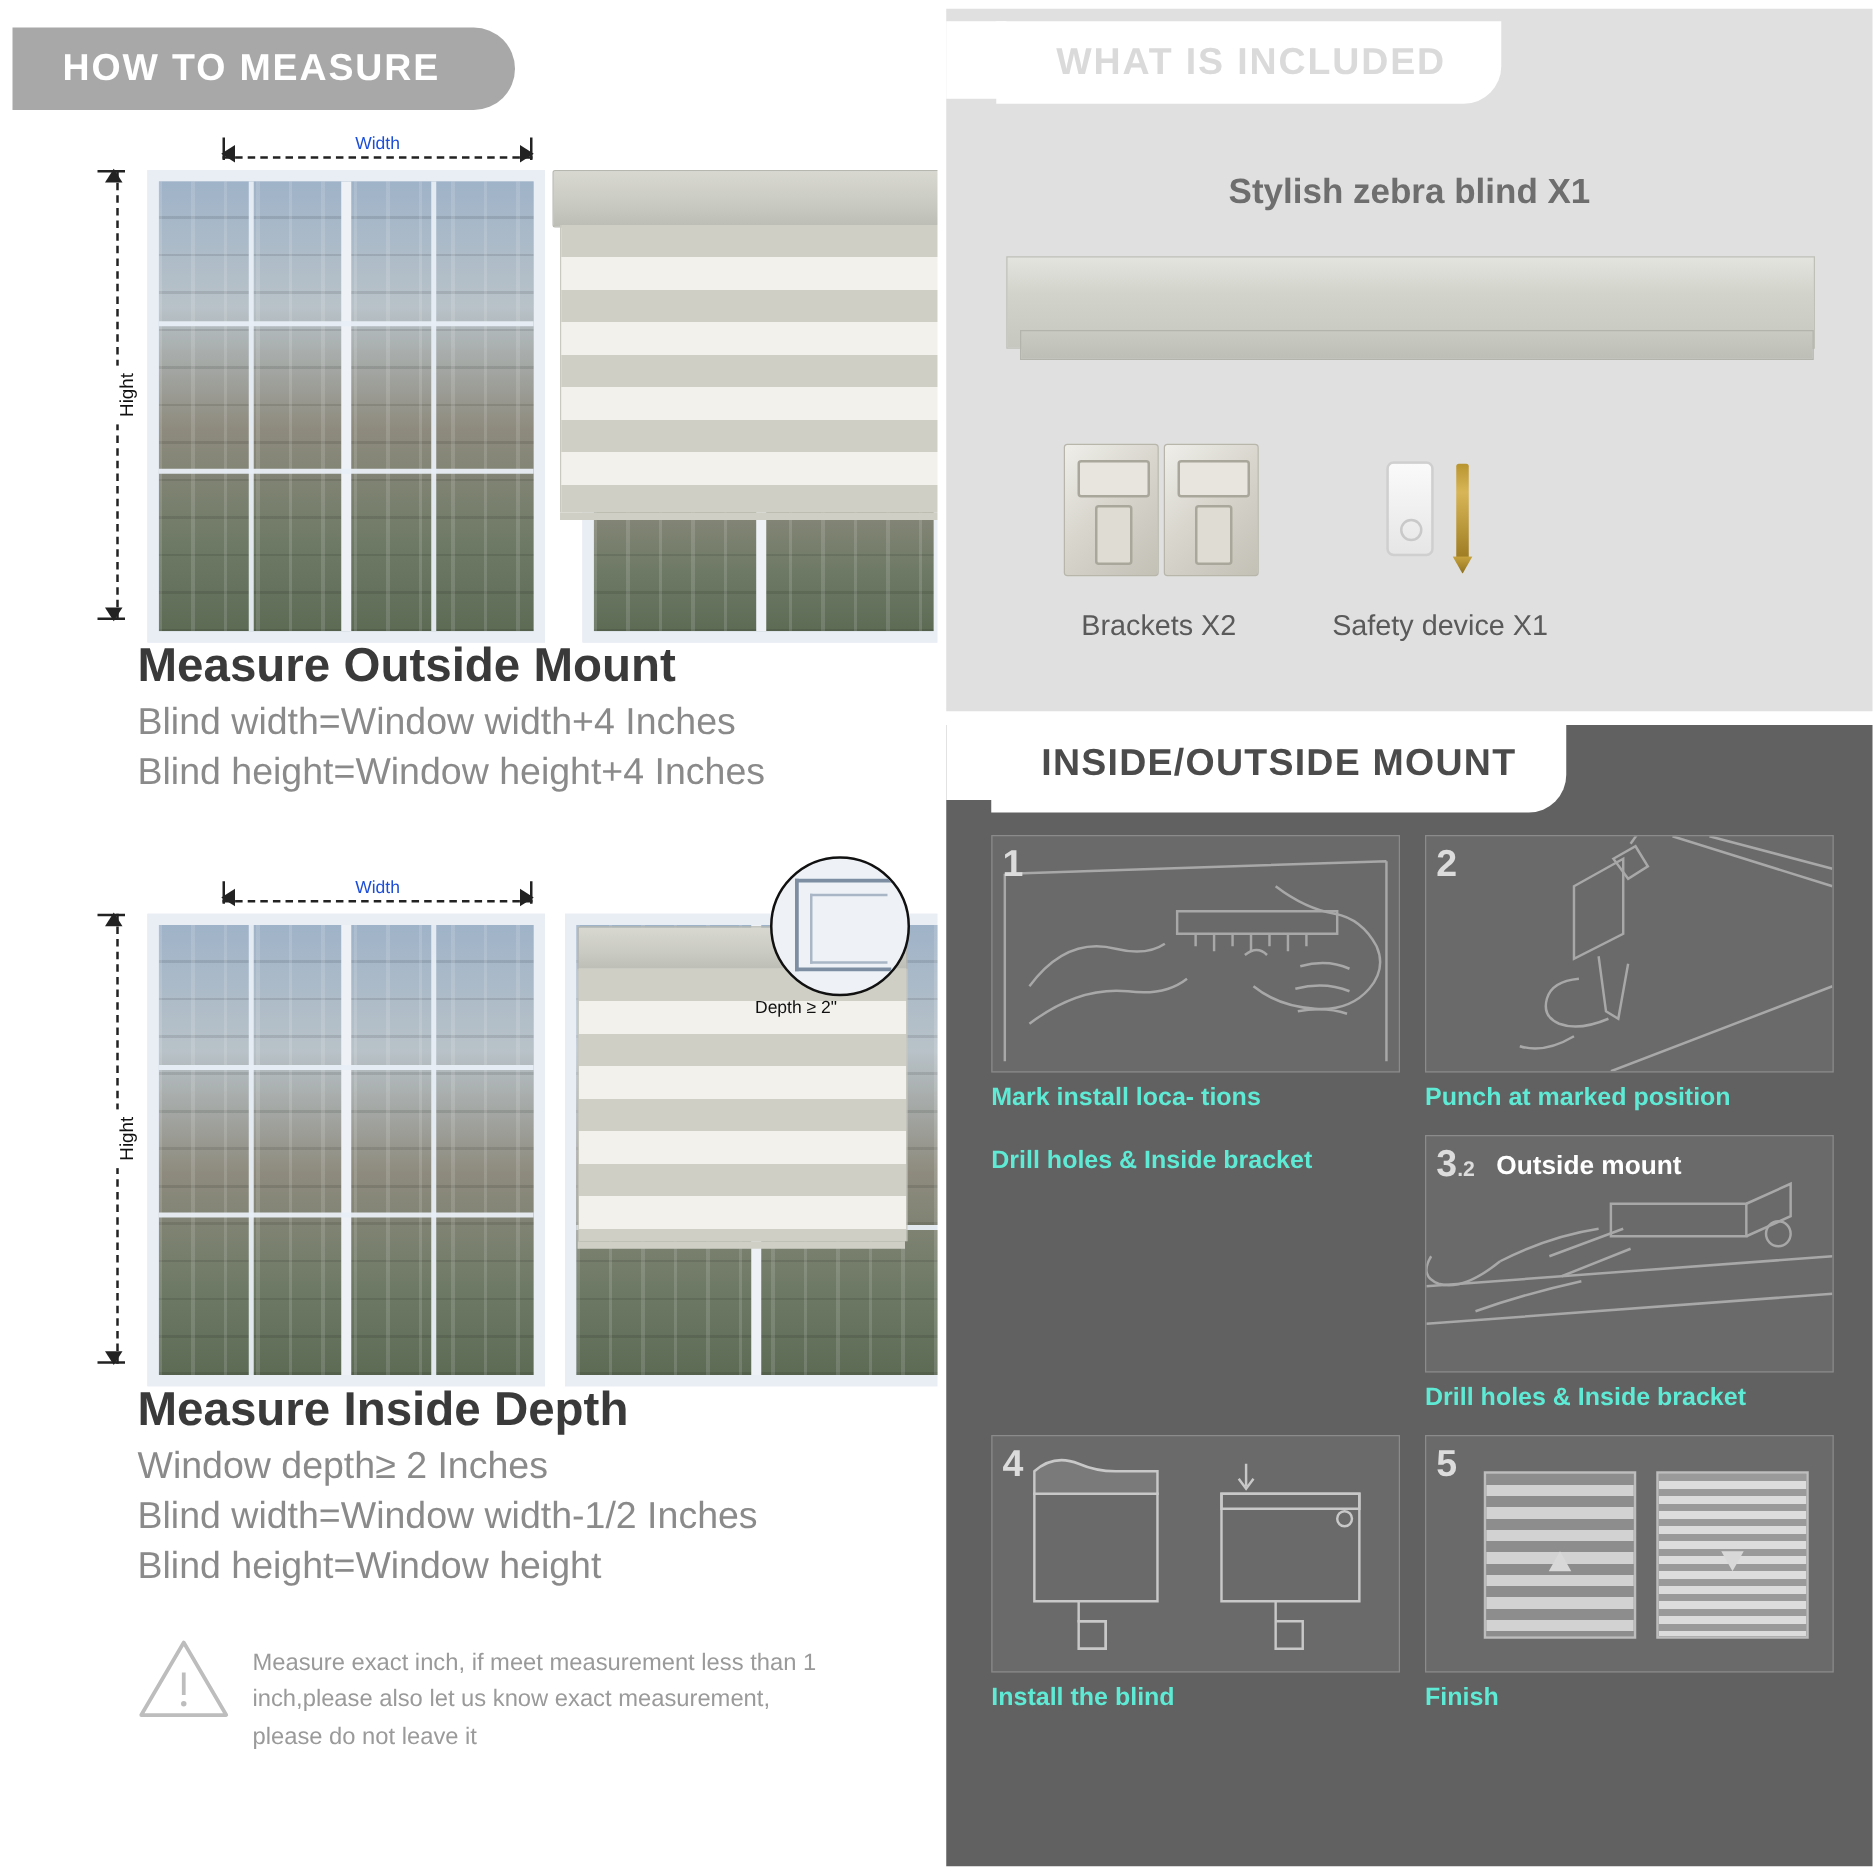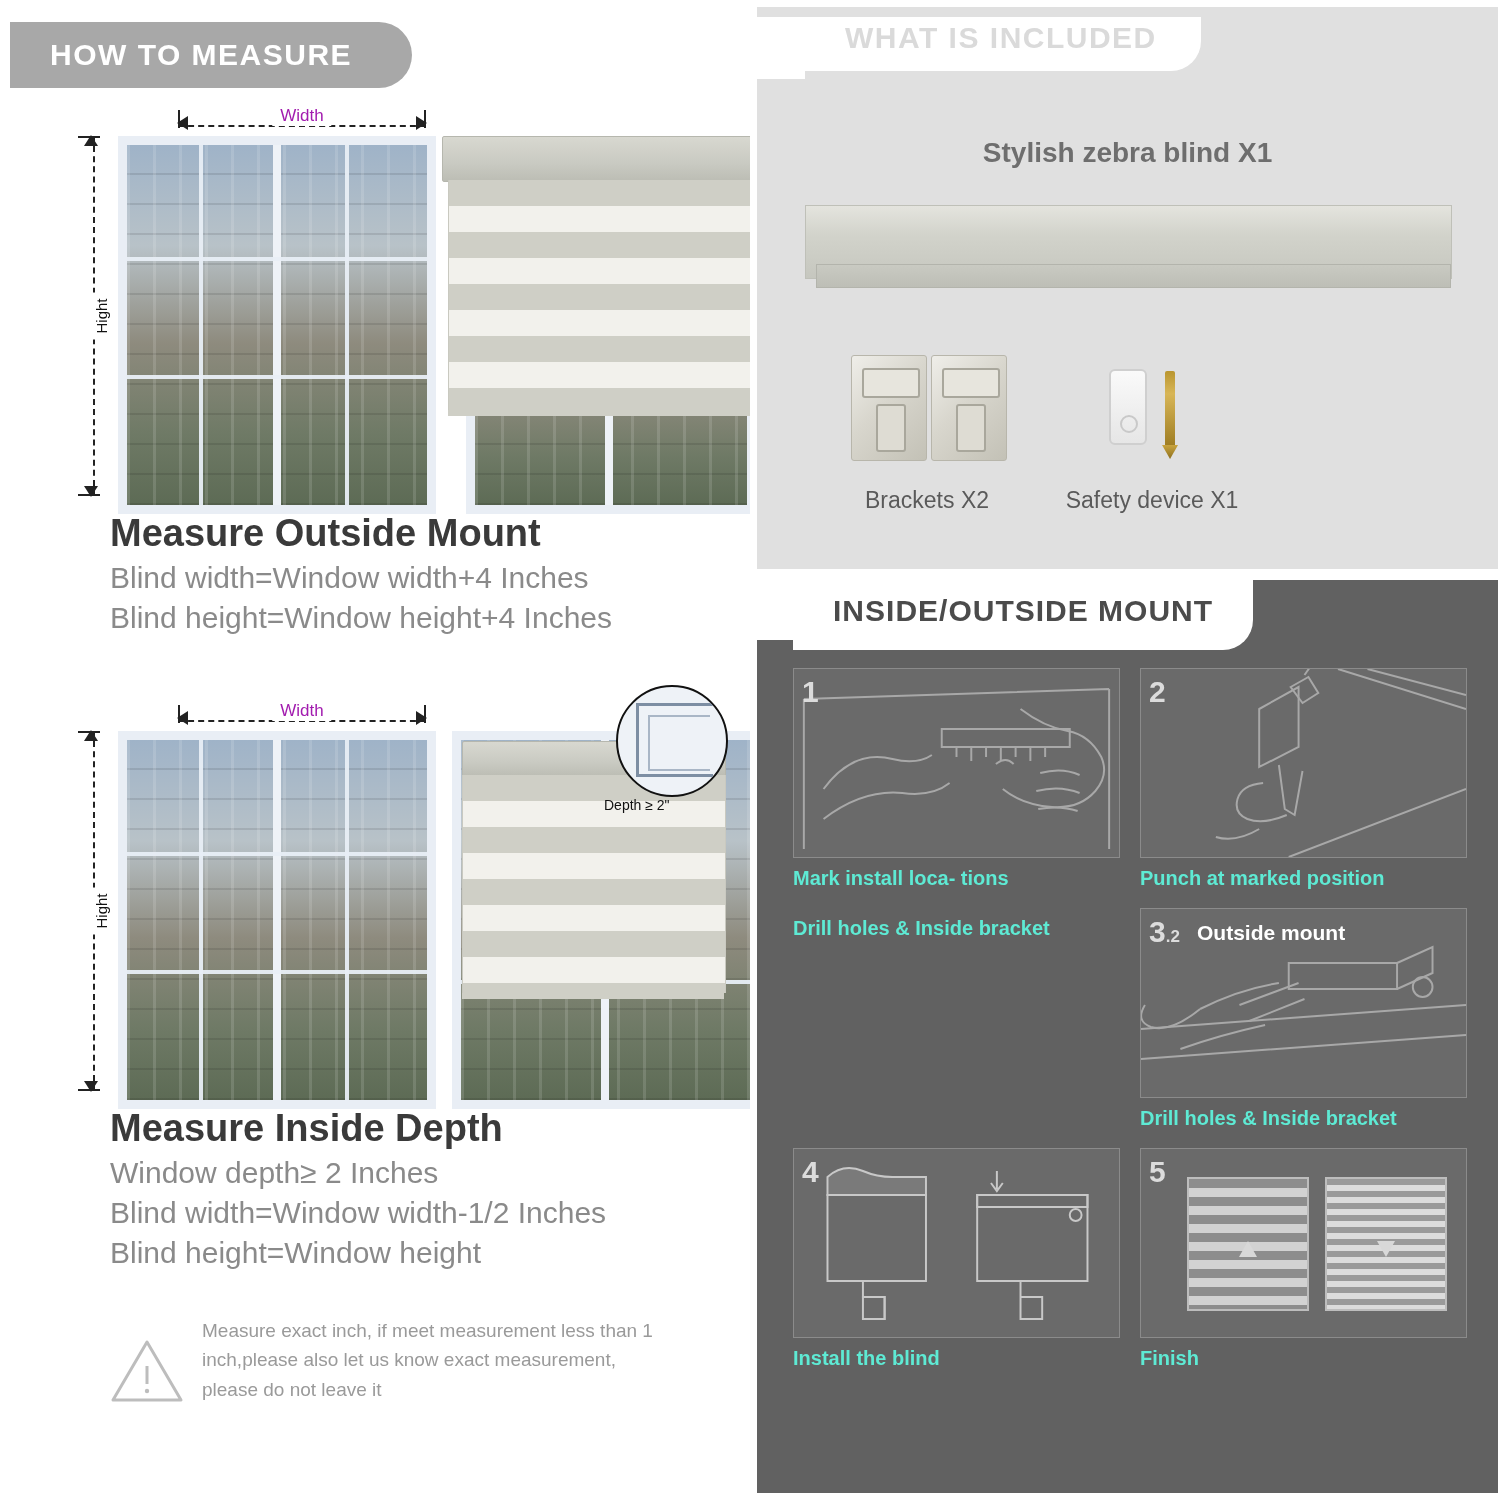--- a/index.html
+++ b/index.html
@@ -41,21 +41,21 @@
     border-top:2px dashed #222;
   }
   .dim-width .cap-l,.dim-width .cap-r{
     position:absolute;top:0;width:0;height:0;
     border-top:7px solid transparent;border-bottom:7px solid transparent;
   }
   .dim-width .cap-l{left:-1px;border-right:11px solid #222;}
   .dim-width .cap-r{right:-1px;border-left:11px solid #222;}
   .dim-width .lbl{
     position:absolute;left:50%;transform:translateX(-50%);
-    top:-10px;background:#fff;padding:0 8px;font-size:17px;color:#a21caf;
+    top:-10px;background:#fff;padding:0 8px;font-size:14px;color:#1d4ed8;
   }
 
   .dim-height{
     position:absolute;left:14px;top:34px;height:360px;width:18px;
   }
   .dim-height .line{
     position:absolute;left:9px;top:0;height:100%;
     border-left:2px dashed #222;
   }
   .dim-height .cap-t,.dim-height .cap-b{
@@ -121,35 +121,35 @@
   .depth-lbl{position:absolute;font-size:14px;color:#111;}
 
   .h1{
     font-size:38px;color:#3a3a3a;font-weight:bold;margin:10px 0 4px 100px;
   }
   .line-txt{
     font-size:30px;color:#8a8a8a;margin:6px 0 0 100px;
   }
 
   .note{
-    display:flex;align-items:flex-end;gap:18px;margin:40px 0 0 100px;width:560px;
+    display:flex;align-items:flex-start;gap:18px;margin:40px 0 0 100px;width:560px;
   }
   .warn-tri{width:74px;height:66px;flex:0 0 74px;position:relative;}
   .note-txt{font-size:19px;line-height:1.55;color:#9a9a9a;padding-top:6px;}
 
   
   .right{width:755px;height:1500px;position:relative;background:#fff;}
 
   .included{
     position:absolute;left:7px;top:7px;width:741px;height:562px;background:#e0e0e0;
   }
   .included .tab{
     position:absolute;left:40px;top:10px;
     background:#ffffff;color:#dadada;font-size:30px;font-weight:bold;letter-spacing:1.5px;
-    padding:4px 44px 16px 48px;border-radius:0 0 30px 0;
+    padding:16px 44px 16px 48px;border-radius:0 0 30px 0;
   }
   .included .tab2{
     position:absolute;left:0;top:10px;height:62px;width:48px;background:#fff;
   }
   .inc-title{
     position:absolute;left:0;right:0;top:130px;text-align:center;
     font-size:28px;color:#6e6e6e;font-weight:bold;
   }
   .inc-rail{
     position:absolute;left:48px;top:198px;width:645px;height:72px;

